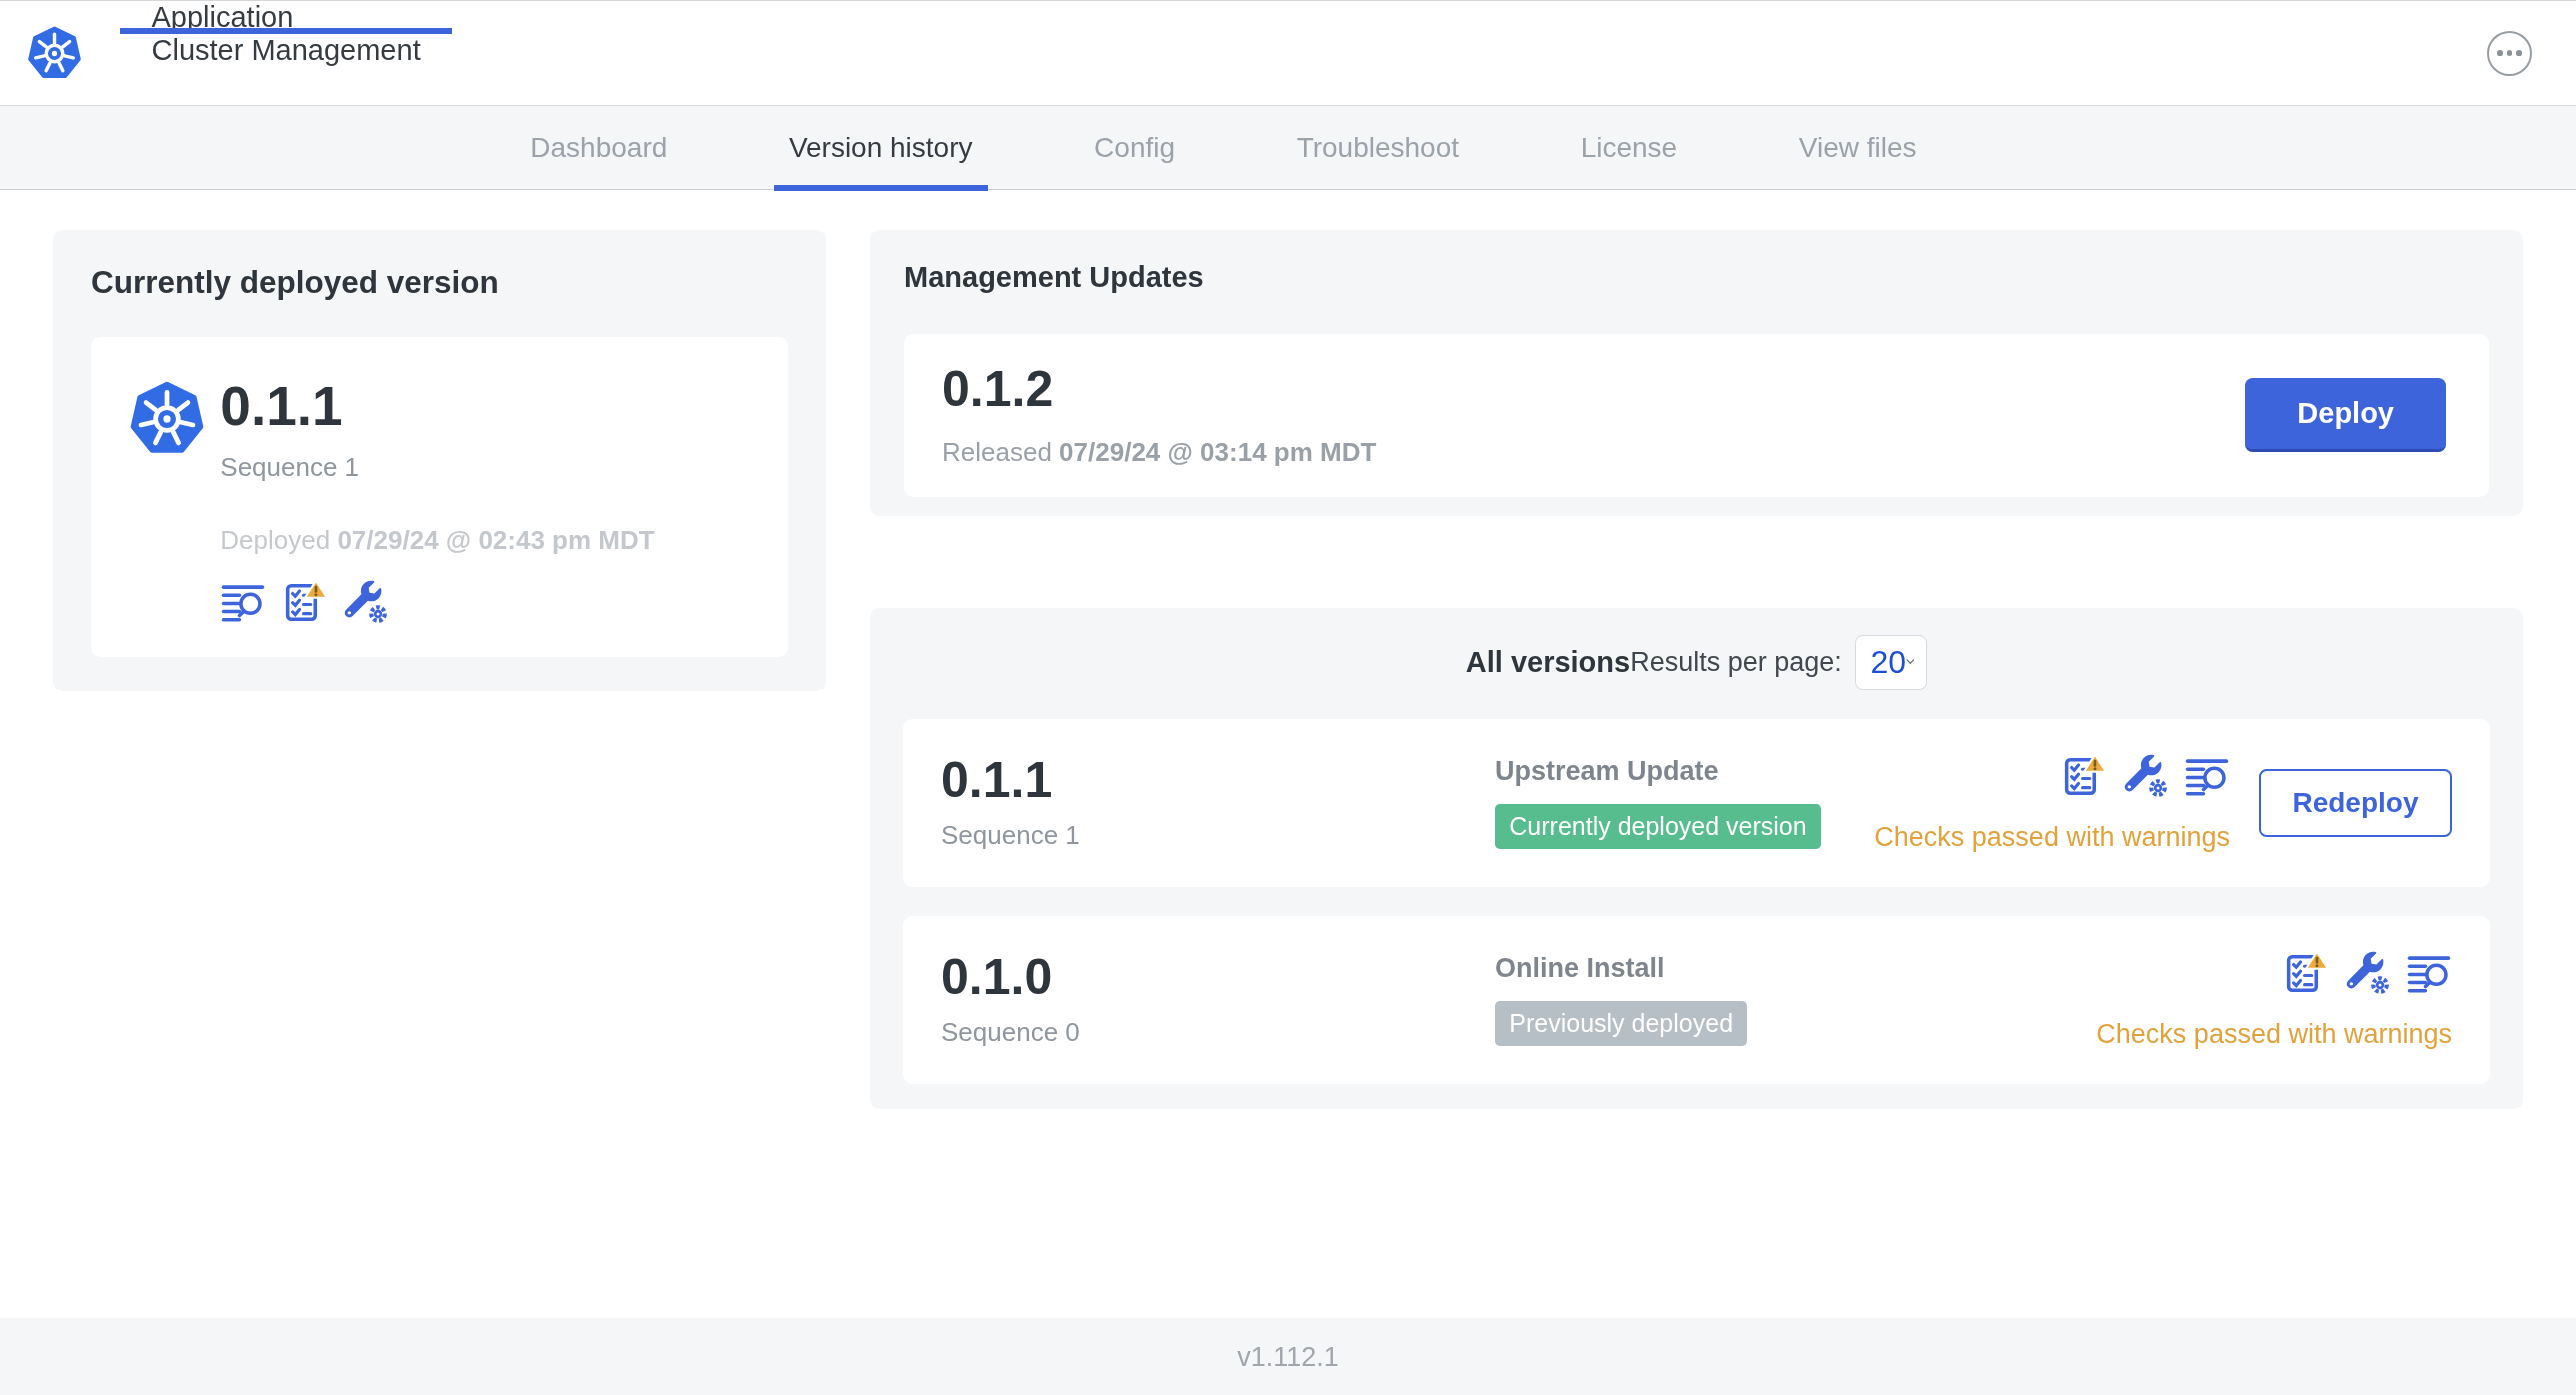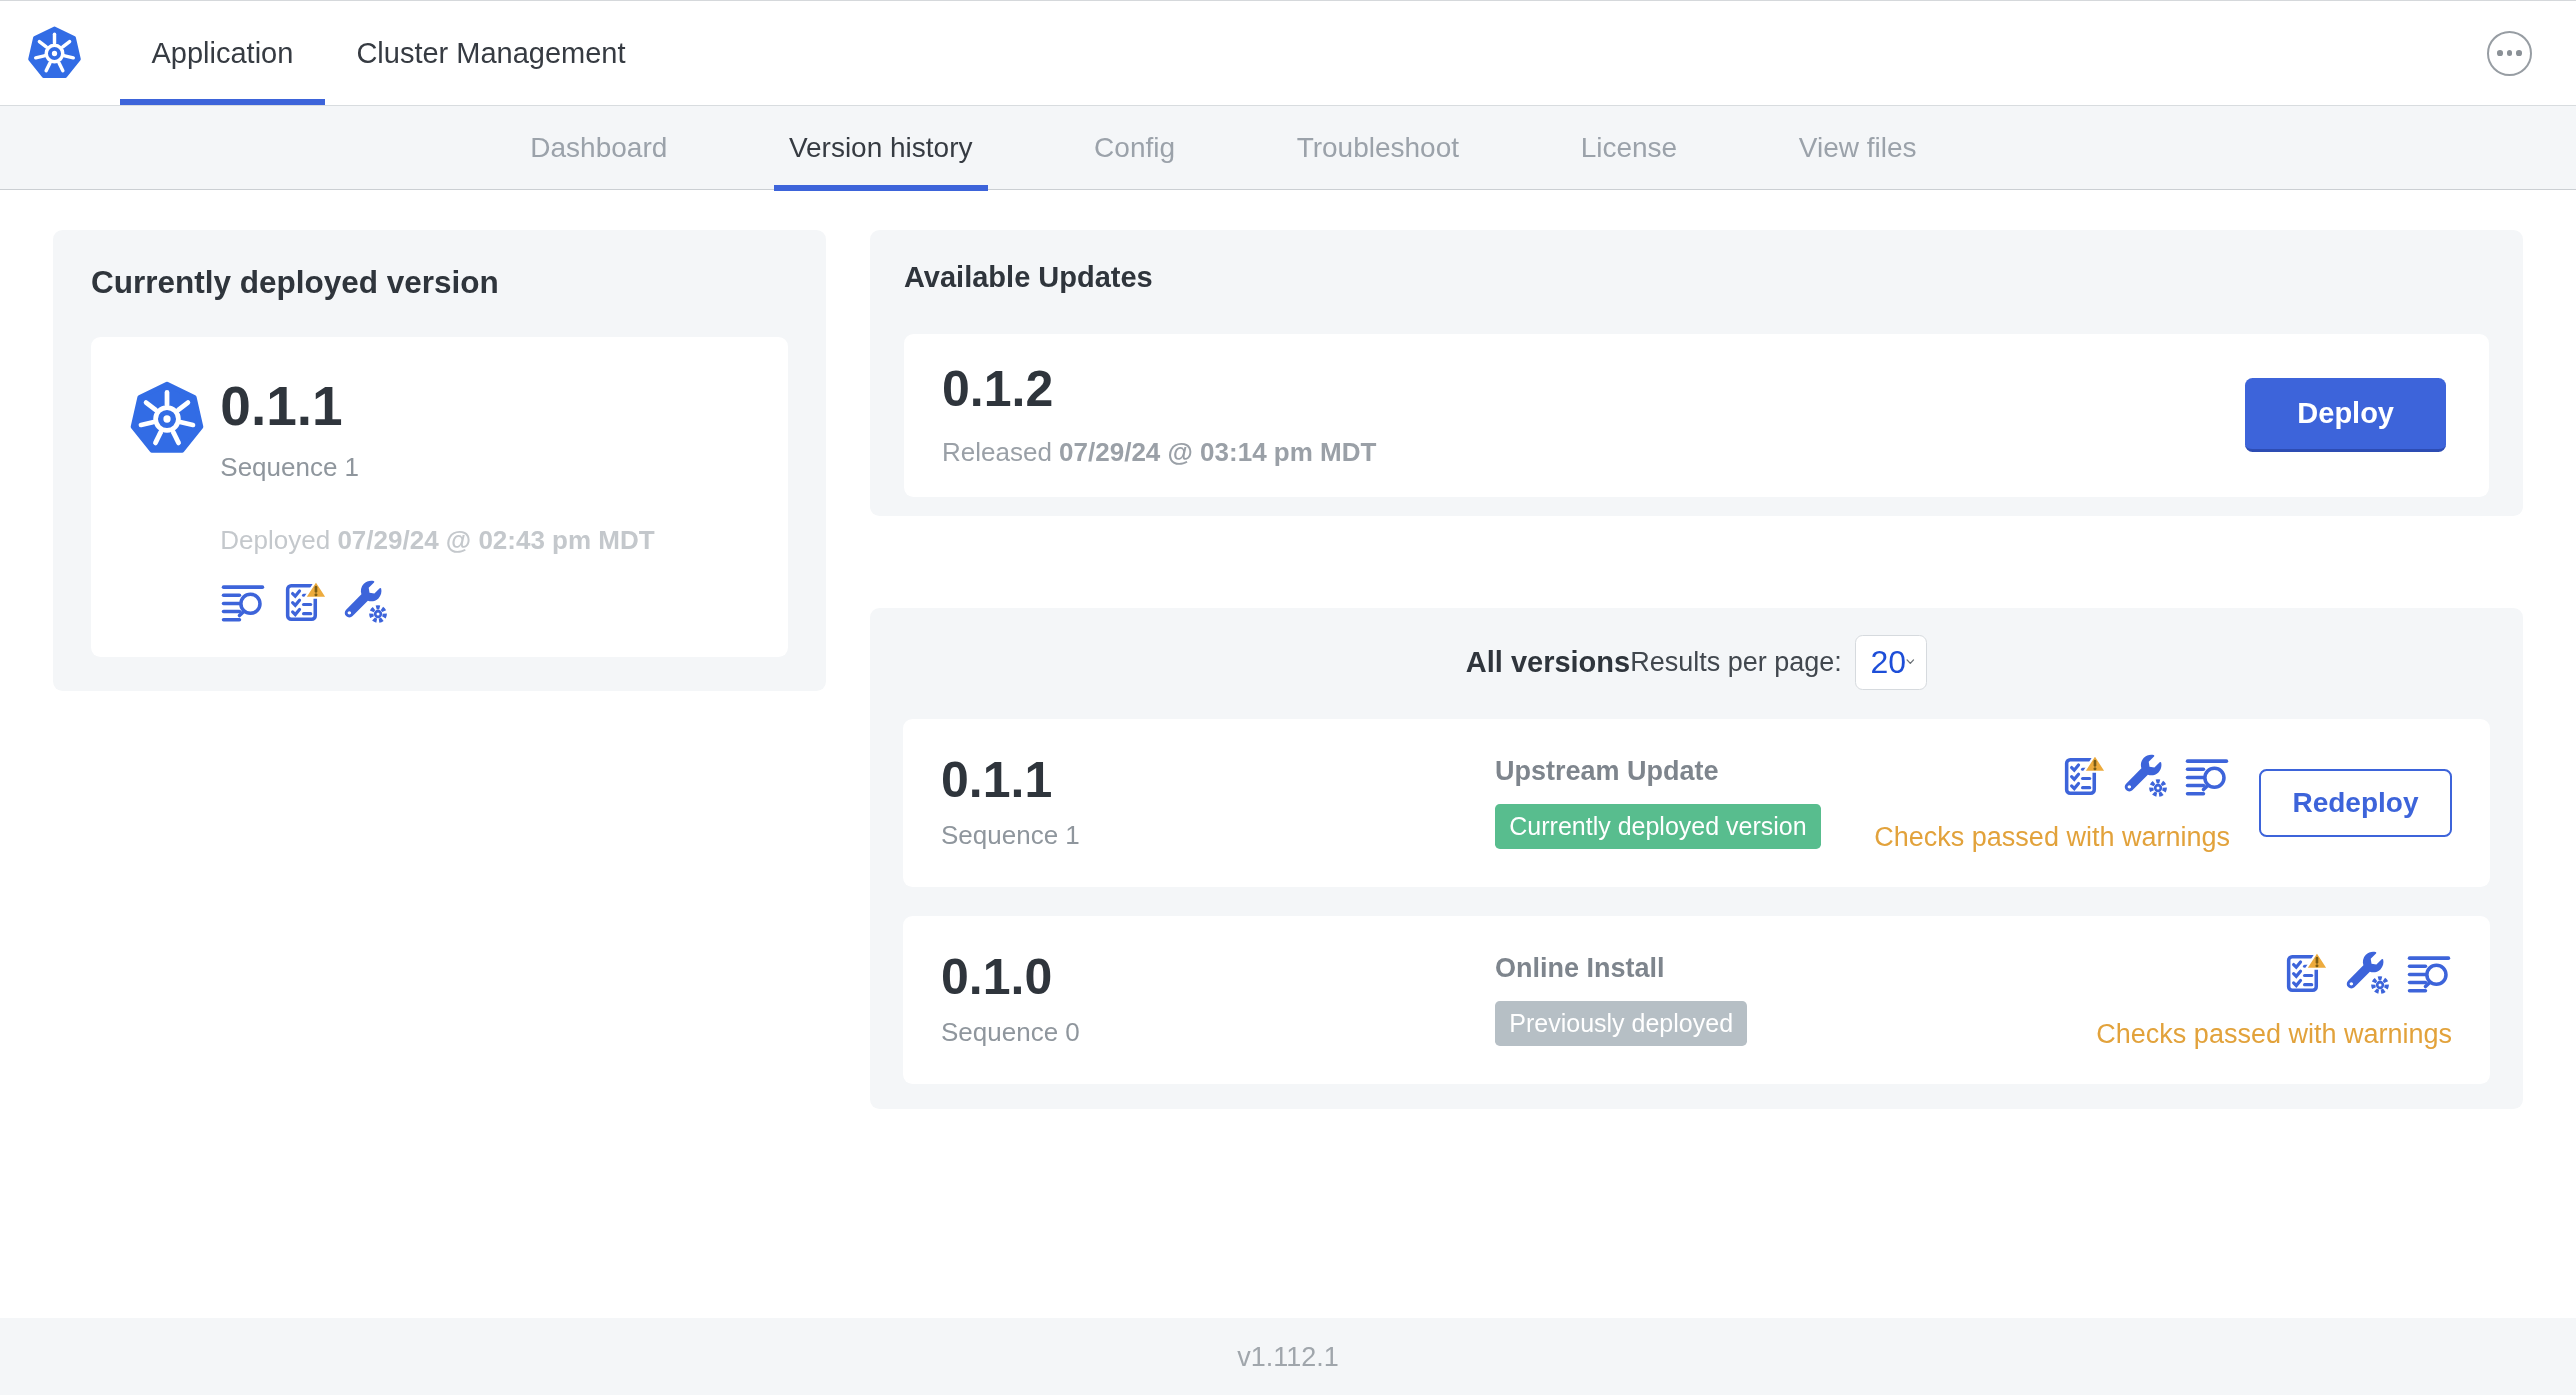--- a/index.html
+++ b/index.html
@@ -9,21 +9,21 @@
   .screen{
     width:2576px; height:1396px; display:flex; flex-direction:column;
     background:#fff; color:#32373e; overflow:hidden; border-top:1px solid #d5d8db;
   }
 
   
   .topnav{ height:105px; flex-shrink:0; background:#fff; border-bottom:1px solid #d8dcdf;
     display:flex; align-items:center; padding:0 27px; }
   .logo-sm{ width:55px; height:55px; flex-shrink:0; }
   .logo-sm svg, .logo-lg svg{ width:100%; height:100%; display:block; }
-  .topnav-tabs{ display:flex; height:100%; margin-left:38px; }
+  .topnav-tabs{ display:flex; height:100%; margin-left:38px;flex-direction:column; }
   .topnav-tab{ position:relative; display:flex; align-items:center; padding:0 31.5px;
     font-size:29px; font-weight:500; color:#363b42; cursor:pointer; white-space:nowrap; }
   .topnav-tab.active::after{ content:""; position:absolute; left:0; right:0; bottom:0;
     height:5.7px; background:var(--accent,#3d64da); }
   .more-btn{ margin-left:auto; margin-right:17px; width:45px; height:45px; border-radius:50%;
     border:2.9px solid #979da3; background:#fff; display:flex; align-items:center;
     justify-content:center; gap:3.8px; cursor:pointer; }
   .more-btn .dot{ width:5.7px; height:5.7px; border-radius:50%; background:#8b9197; }
 
   
@@ -221,21 +221,21 @@
               </svg>
             </button>
           </div>
         </div>
       </div>
     </section>
 
     <div class="right-col">
 
       <section class="card updates-card">
-        <h3>Available Updates</h3>
+        <h3>Management Updates</h3>
         <div class="inner-card update-inner">
           <div>
             <div class="version-lg">0.1.2</div>
             <div class="released">
               <span>Released</span>
               <b>07/29/24 @ 03:14 pm MDT</b>
             </div>
           </div>
           <button class="btn-primary">Deploy</button>
         </div>

